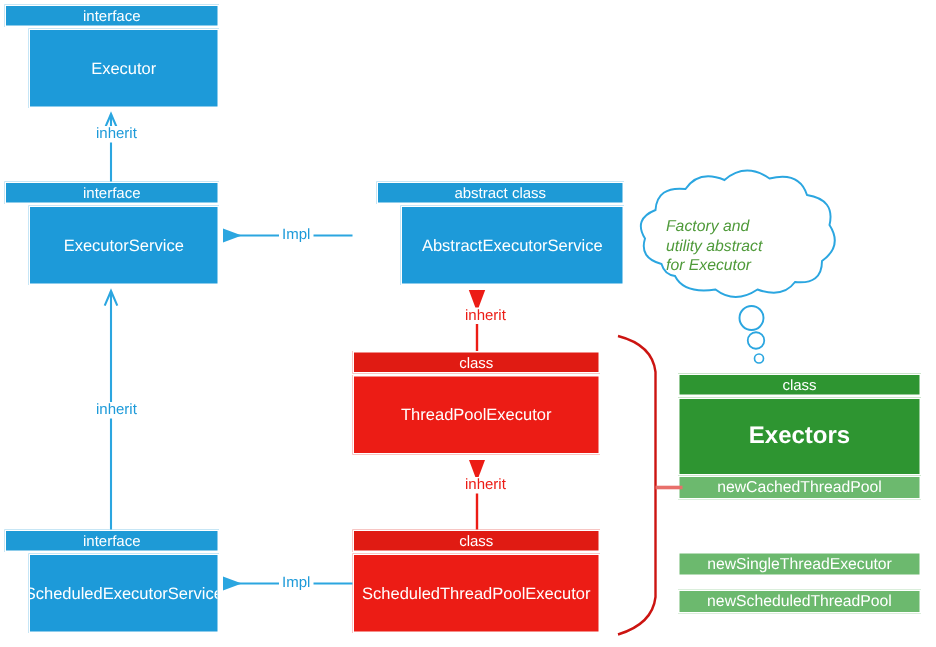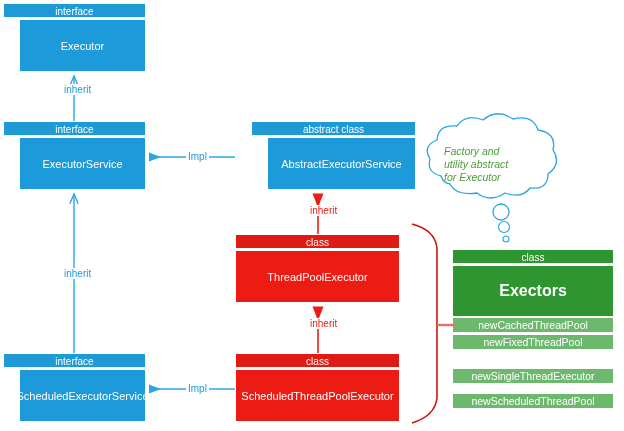--- a/index.html
+++ b/index.html
@@ -157,21 +157,20 @@
 
   <div class="uml-box red" style="left:235px; top:353px; width:165px; height:69px;">
     <div class="uml-header">class</div>
     <div class="uml-body">ScheduledThreadPoolExecutor</div>
   </div>
 
   <div class="green-box" style="left:452px; top:249px; width:162px; height:134px;">
     <div class="uml-header">class</div>
     <div class="uml-title">Exectors</div>
     <div class="green-row" style="top:68px;">newCachedThreadPool</div>
-    <div class="green-row" style="top:85px;">newFixedThreadPool</div>
     <div class="green-row" style="top:102px;margin-top:42px;">newScheduledThreadPool</div>
     <div class="green-row" style="top:119px;">newSingleThreadExecutor</div>
   </div>
 
   <svg class="overlay" viewBox="0 0 624 431">
     <defs>
       <marker id="openArrowBlue" markerWidth="10" markerHeight="10" refX="8" refY="4" orient="auto">
         <path d="M1,1 L8,4 L1,7" fill="none" stroke="#2ba6e0" stroke-width="1"></path>
       </marker>
       <marker id="solidArrowBlue" markerWidth="9" markerHeight="9" refX="8" refY="4" orient="auto">

